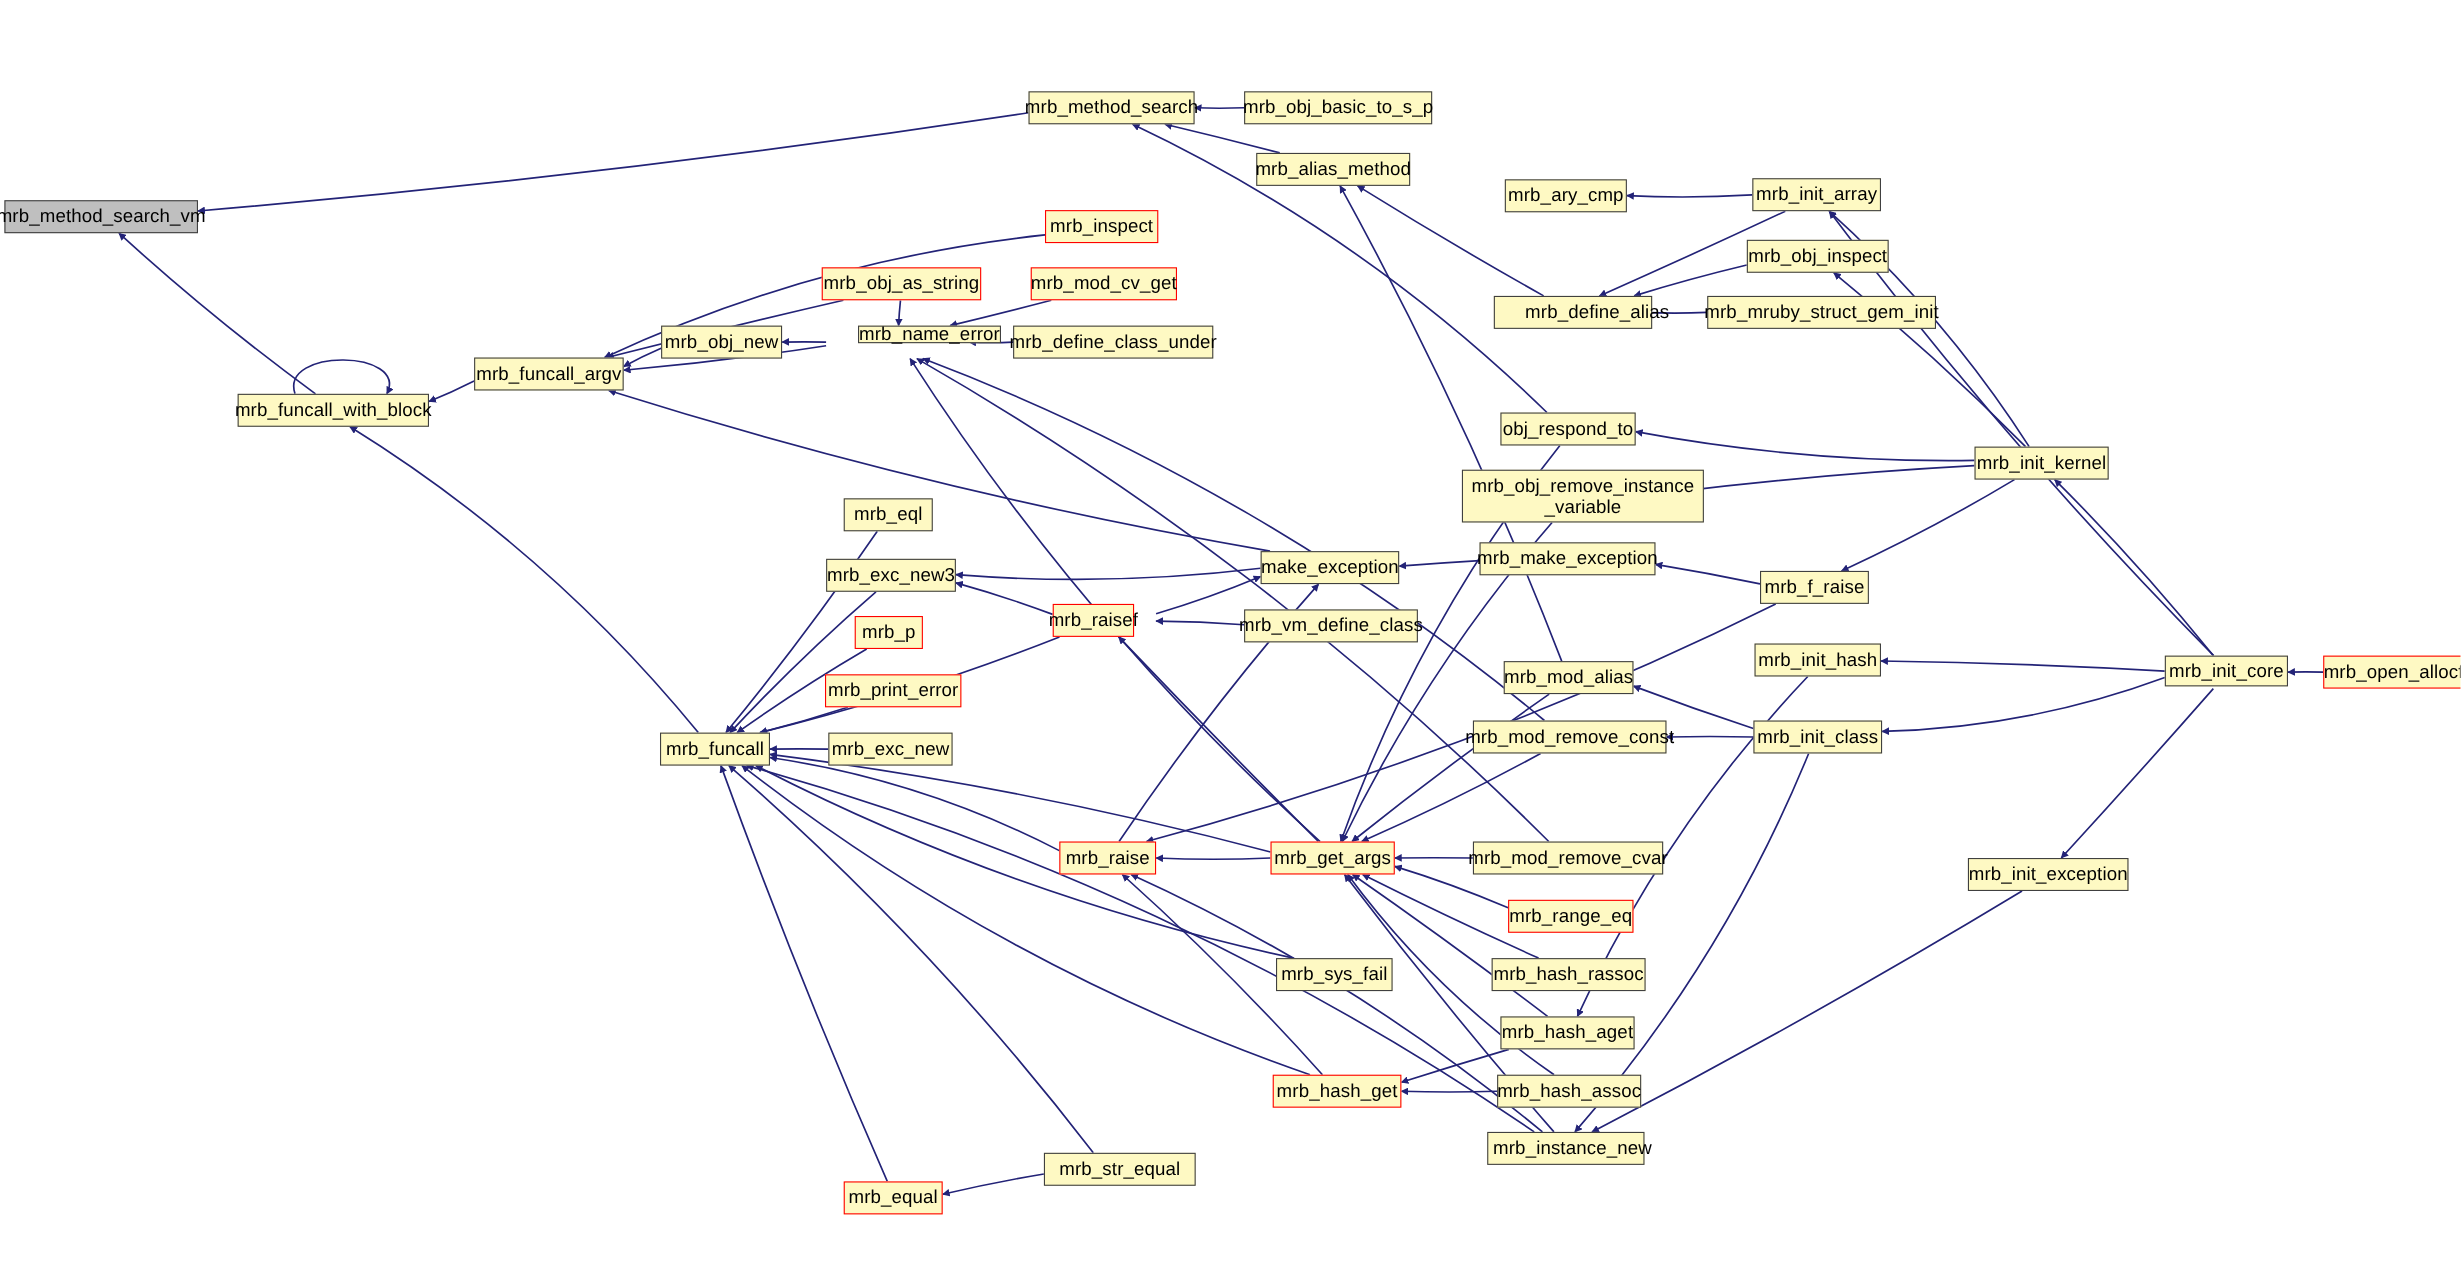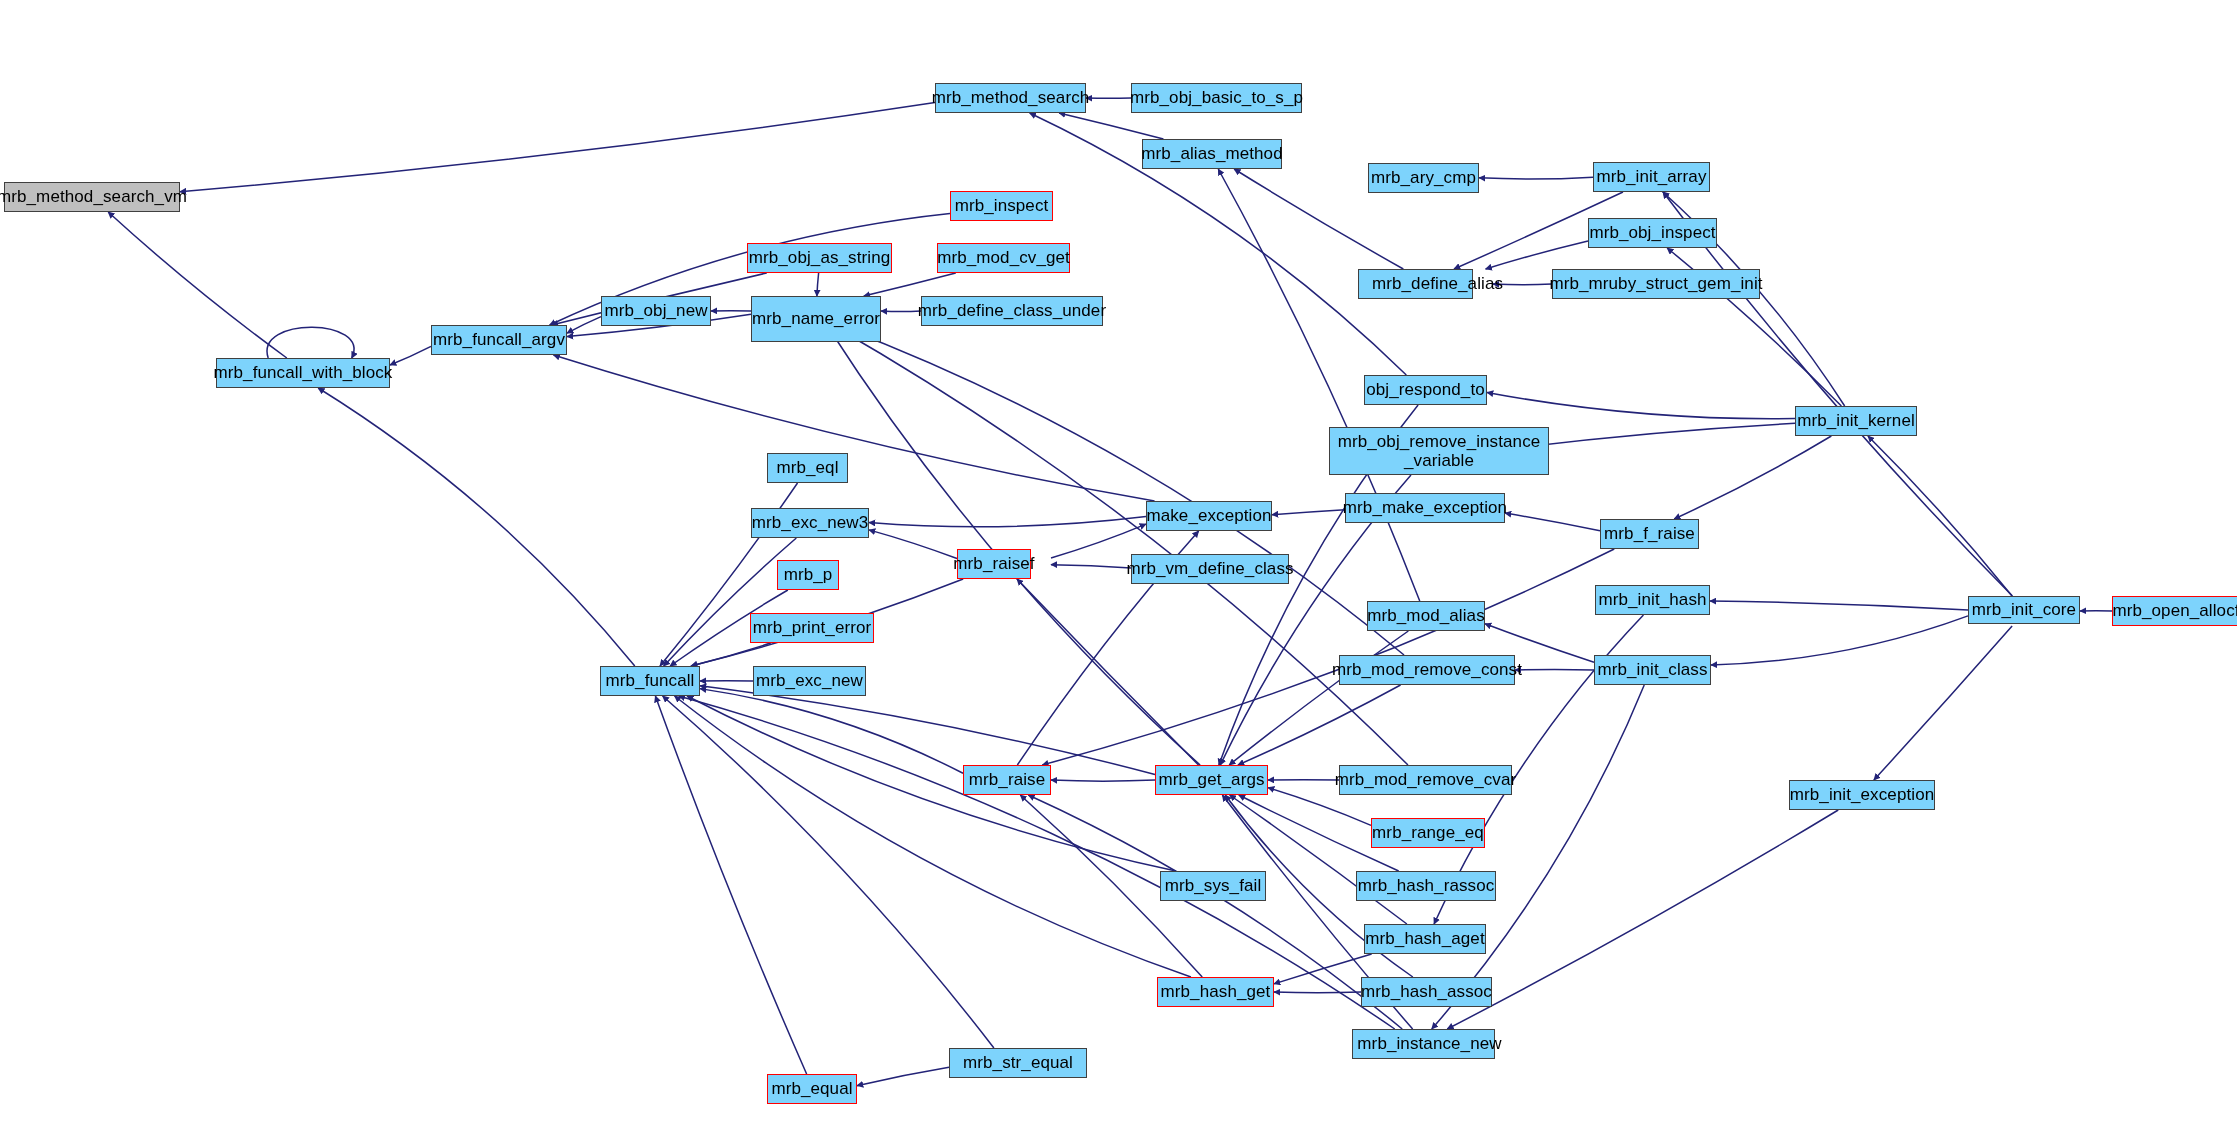--- a/index.html
+++ b/index.html
@@ -24,21 +24,21 @@
     height: 1147px;
     pointer-events: none;
   }
   .node {
     position: absolute;
     box-sizing: border-box;
     display: flex;
     align-items: center;
     justify-content: center;
     text-align: center;
-    background: #7dd3fc;
+    background: #fef9c3;
     border: 1px solid #404040;
     color: #000000;
     font-size: 17px;
     line-height: 1.12;
     letter-spacing: 0.1px;
     white-space: pre-line;
     cursor: default;
     z-index: 5;
   }
   .node.root {
@@ -138,31 +138,31 @@
       <path d="M 1594 670 C 1567.93 669.4312, 1541.07 669.4312, 1515 670" fill="none" stroke="#232377" stroke-width="1.5" marker-end="url(#ah)"></path>
       <path d="M 1644.2339572192514 685 C 1593.0395454545455 810.2057352941176, 1520.8004545454546 927.1657352941177, 1431.7660427807486 1029" fill="none" stroke="#232377" stroke-width="1.5" marker-end="url(#ah)"></path>
       <path d="M 1838.2259036144578 810 C 1711.6208072289157 886.5704698795181, 1578.6971927710845 961.0304698795181, 1447.2740963855422 1029" fill="none" stroke="#232377" stroke-width="1.5" marker-end="url(#ah)"></path>
       <path d="M 949 1067.2275064267353 C 918.440588688946 1072.3270298200514, 887.1605886889461 1078.6047933161954, 857 1085.6915167095115" fill="none" stroke="#232377" stroke-width="1.5" marker-end="url(#ah)"></path>
     </svg>
 <div class="node root" style="left: 4px; top: 182px; width: 176px; height: 30px;">mrb_method_search_vm</div>
     <div class="node" style="left: 216px; top: 358px; width: 174px; height: 30px;">mrb_funcall_with_block</div>
     <div class="node" style="left: 431px; top: 325px; width: 136px; height: 30px;">mrb_funcall_argv</div>
     <div class="node" style="left: 601px; top: 296px; width: 110px; height: 30px;">mrb_obj_new</div>
     <div class="node red" style="left: 747px; top: 243px; width: 145px; height: 30px;">mrb_obj_as_string</div>
-    <div class="node" style="left: 751px; top: 296px; width: 130px; height: 46px; text-align: center;">mrb_name_error</div>
+    <div class="node" style="left: 780px; top: 296px; width: 130px; height: 16px; text-align: center;">mrb_name_error</div>
     <div class="node" style="left: 921px; top: 296px; width: 182px; height: 30px;">mrb_define_class_under</div>
     <div class="node red" style="left: 950px; top: 191px; width: 103px; height: 30px;">mrb_inspect</div>
     <div class="node red" style="left: 937px; top: 243px; width: 133px; height: 30px;">mrb_mod_cv_get</div>
     <div class="node" style="left: 935px; top: 83px; width: 151px; height: 30px;">mrb_method_search</div>
     <div class="node" style="left: 1131px; top: 83px; width: 171px; height: 30px;">mrb_obj_basic_to_s_p</div>
     <div class="node" style="left: 1142px; top: 139px; width: 140px; height: 30px;">mrb_alias_method</div>
     <div class="node" style="left: 1368px; top: 163px; width: 111px; height: 30px;">mrb_ary_cmp</div>
     <div class="node" style="left: 1593px; top: 162px; width: 117px; height: 30px;">mrb_init_array</div>
     <div class="node" style="left: 1588px; top: 218px; width: 129px; height: 30px;">mrb_obj_inspect</div>
-    <div class="node" style="left: 1358px; top: 269px; width: 115px; height: 30px; padding-left: 44px;">mrb_define_alias</div>
+    <div class="node" style="left: 1358px; top: 269px; width: 144px; height: 30px; padding-left: 44px;">mrb_define_alias</div>
     <div class="node" style="left: 1552px; top: 269px; width: 208px; height: 30px;">mrb_mruby_struct_gem_init</div>
     <div class="node" style="left: 1364px; top: 375px; width: 123px; height: 30px;">obj_respond_to</div>
     <div class="node" style="left: 1329px; top: 427px; width: 220px; height: 48px; text-align: center;">mrb_obj_remove_instance
 _variable</div>
     <div class="node" style="left: 1795px; top: 406px; width: 122px; height: 30px;">mrb_init_kernel</div>
     <div class="node" style="left: 767px; top: 453px; width: 81px; height: 30px;">mrb_eql</div>
     <div class="node" style="left: 751px; top: 508px; width: 118px; height: 30px;">mrb_exc_new3</div>
     <div class="node red" style="left: 777px; top: 560px; width: 62px; height: 30px;">mrb_p</div>
     <div class="node red" style="left: 750px; top: 613px; width: 124px; height: 30px;">mrb_print_error</div>
     <div class="node" style="left: 753px; top: 666px; width: 113px; height: 30px;">mrb_exc_new</div>

